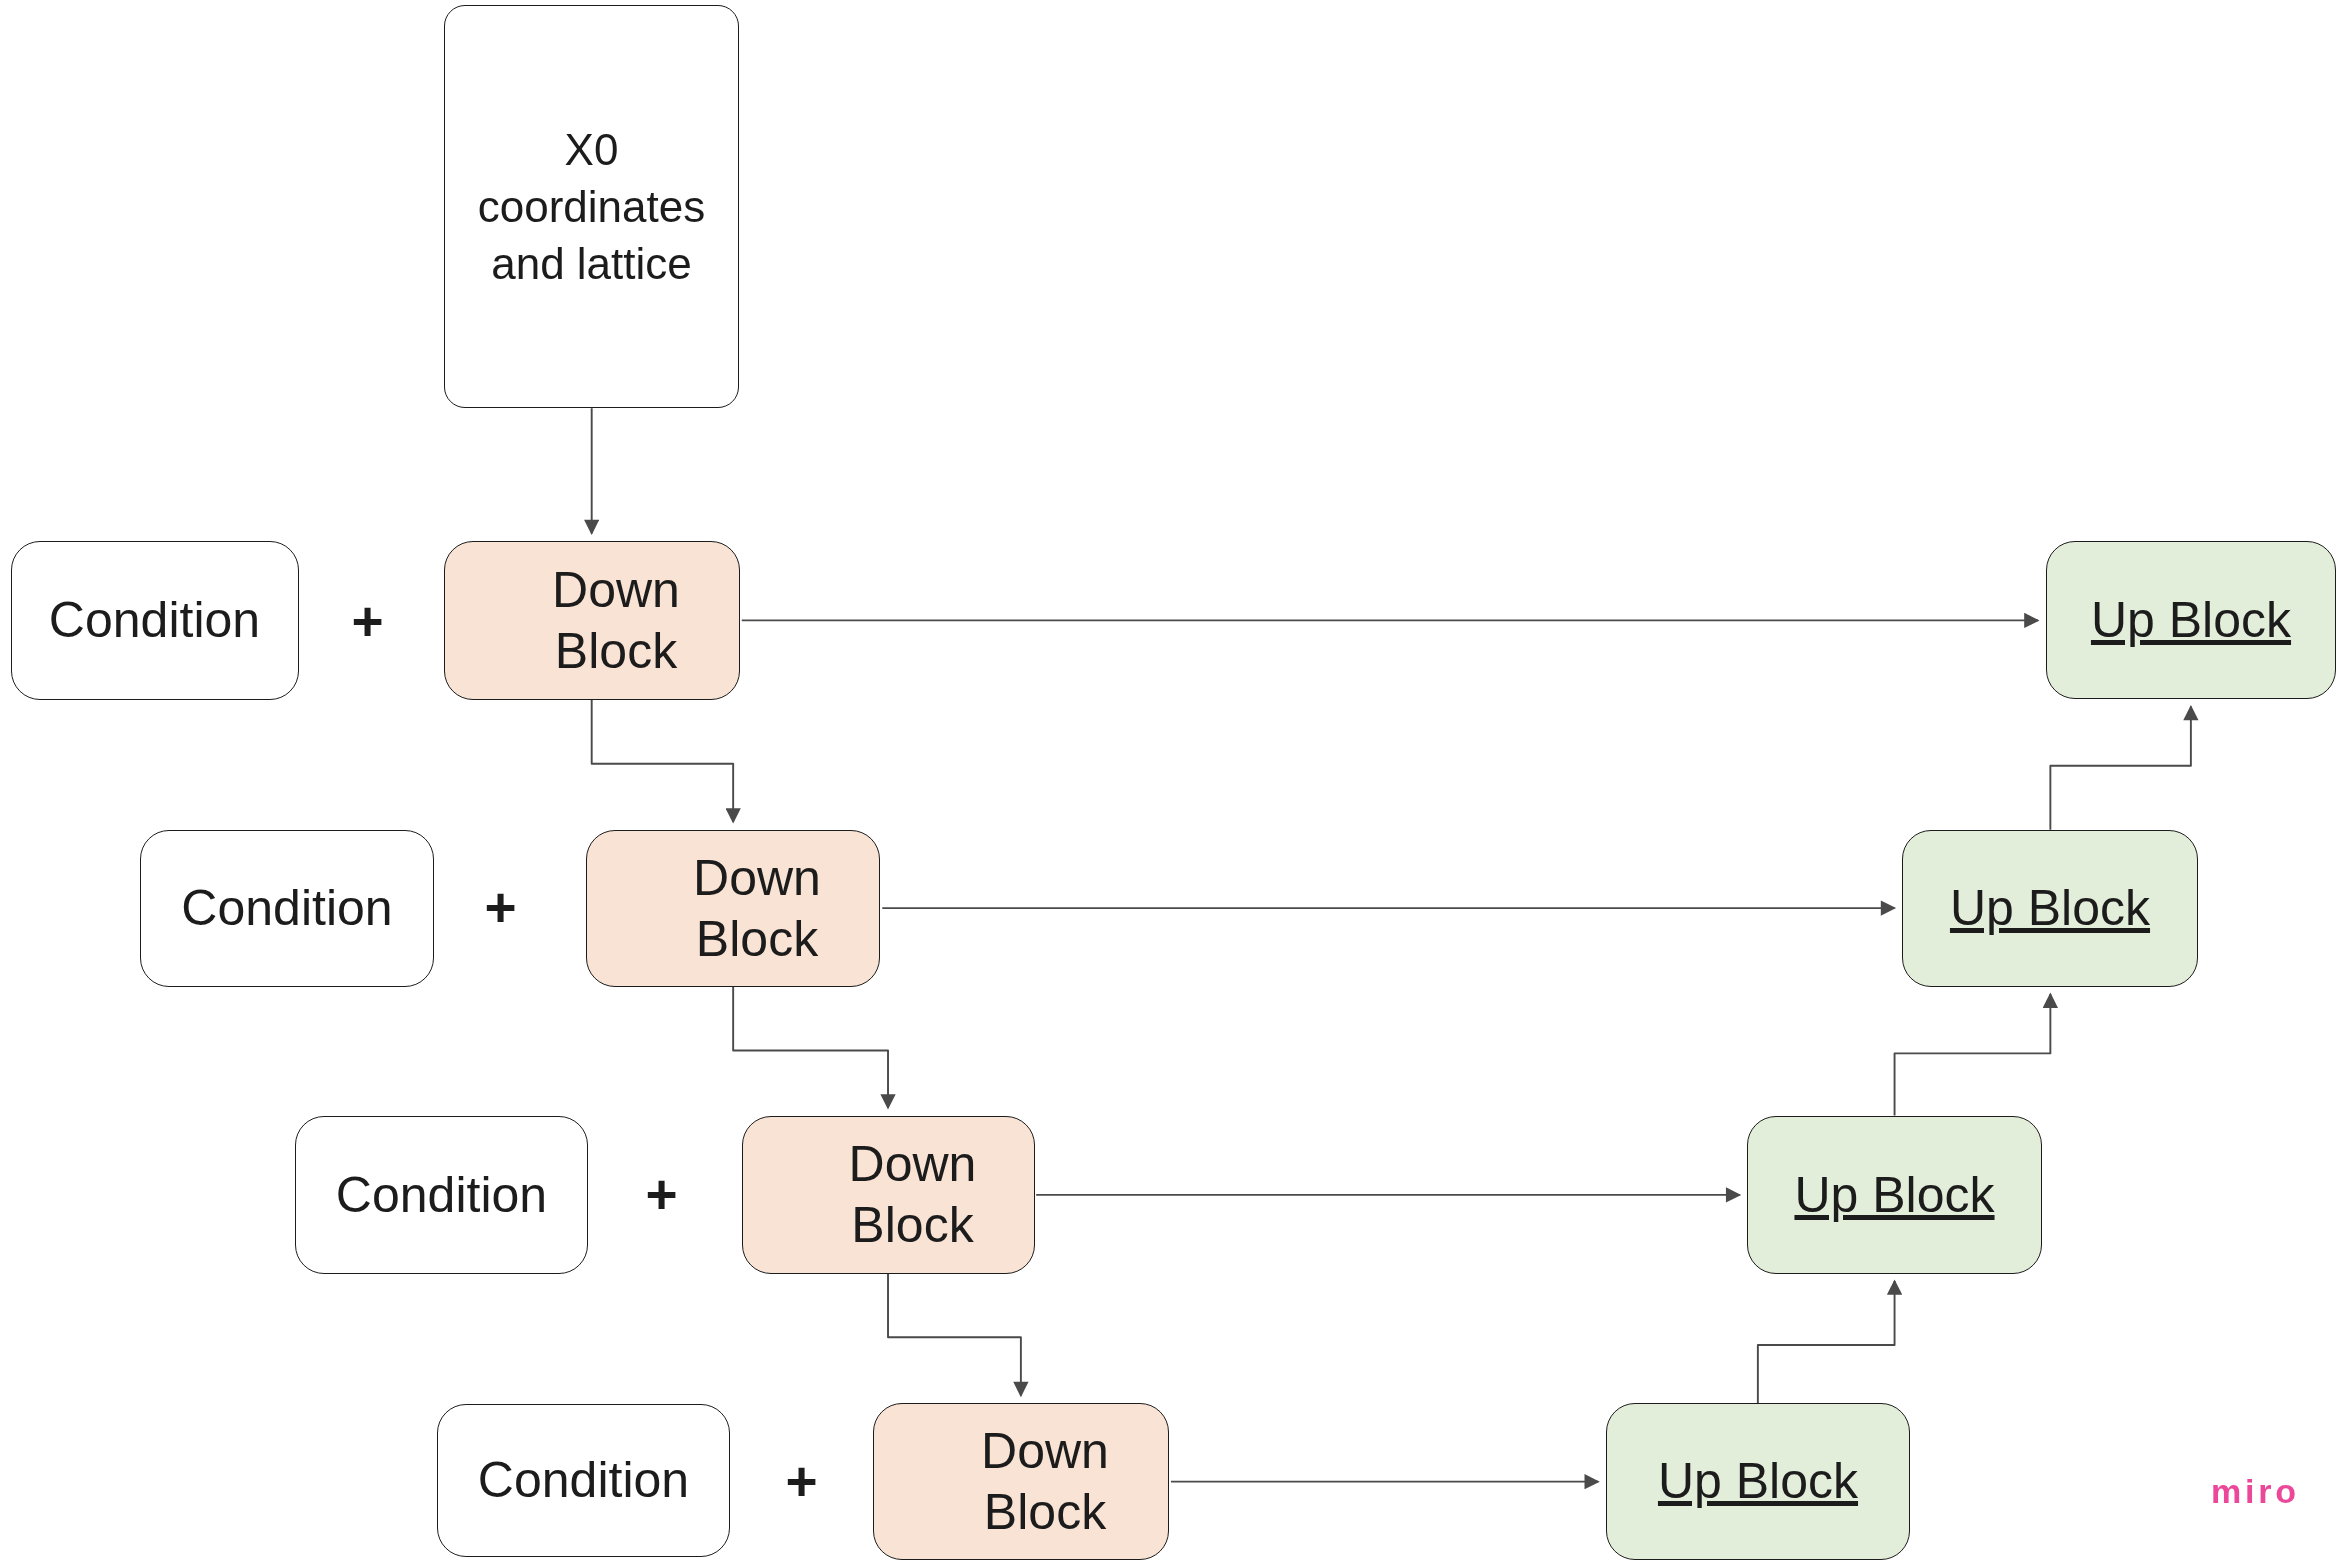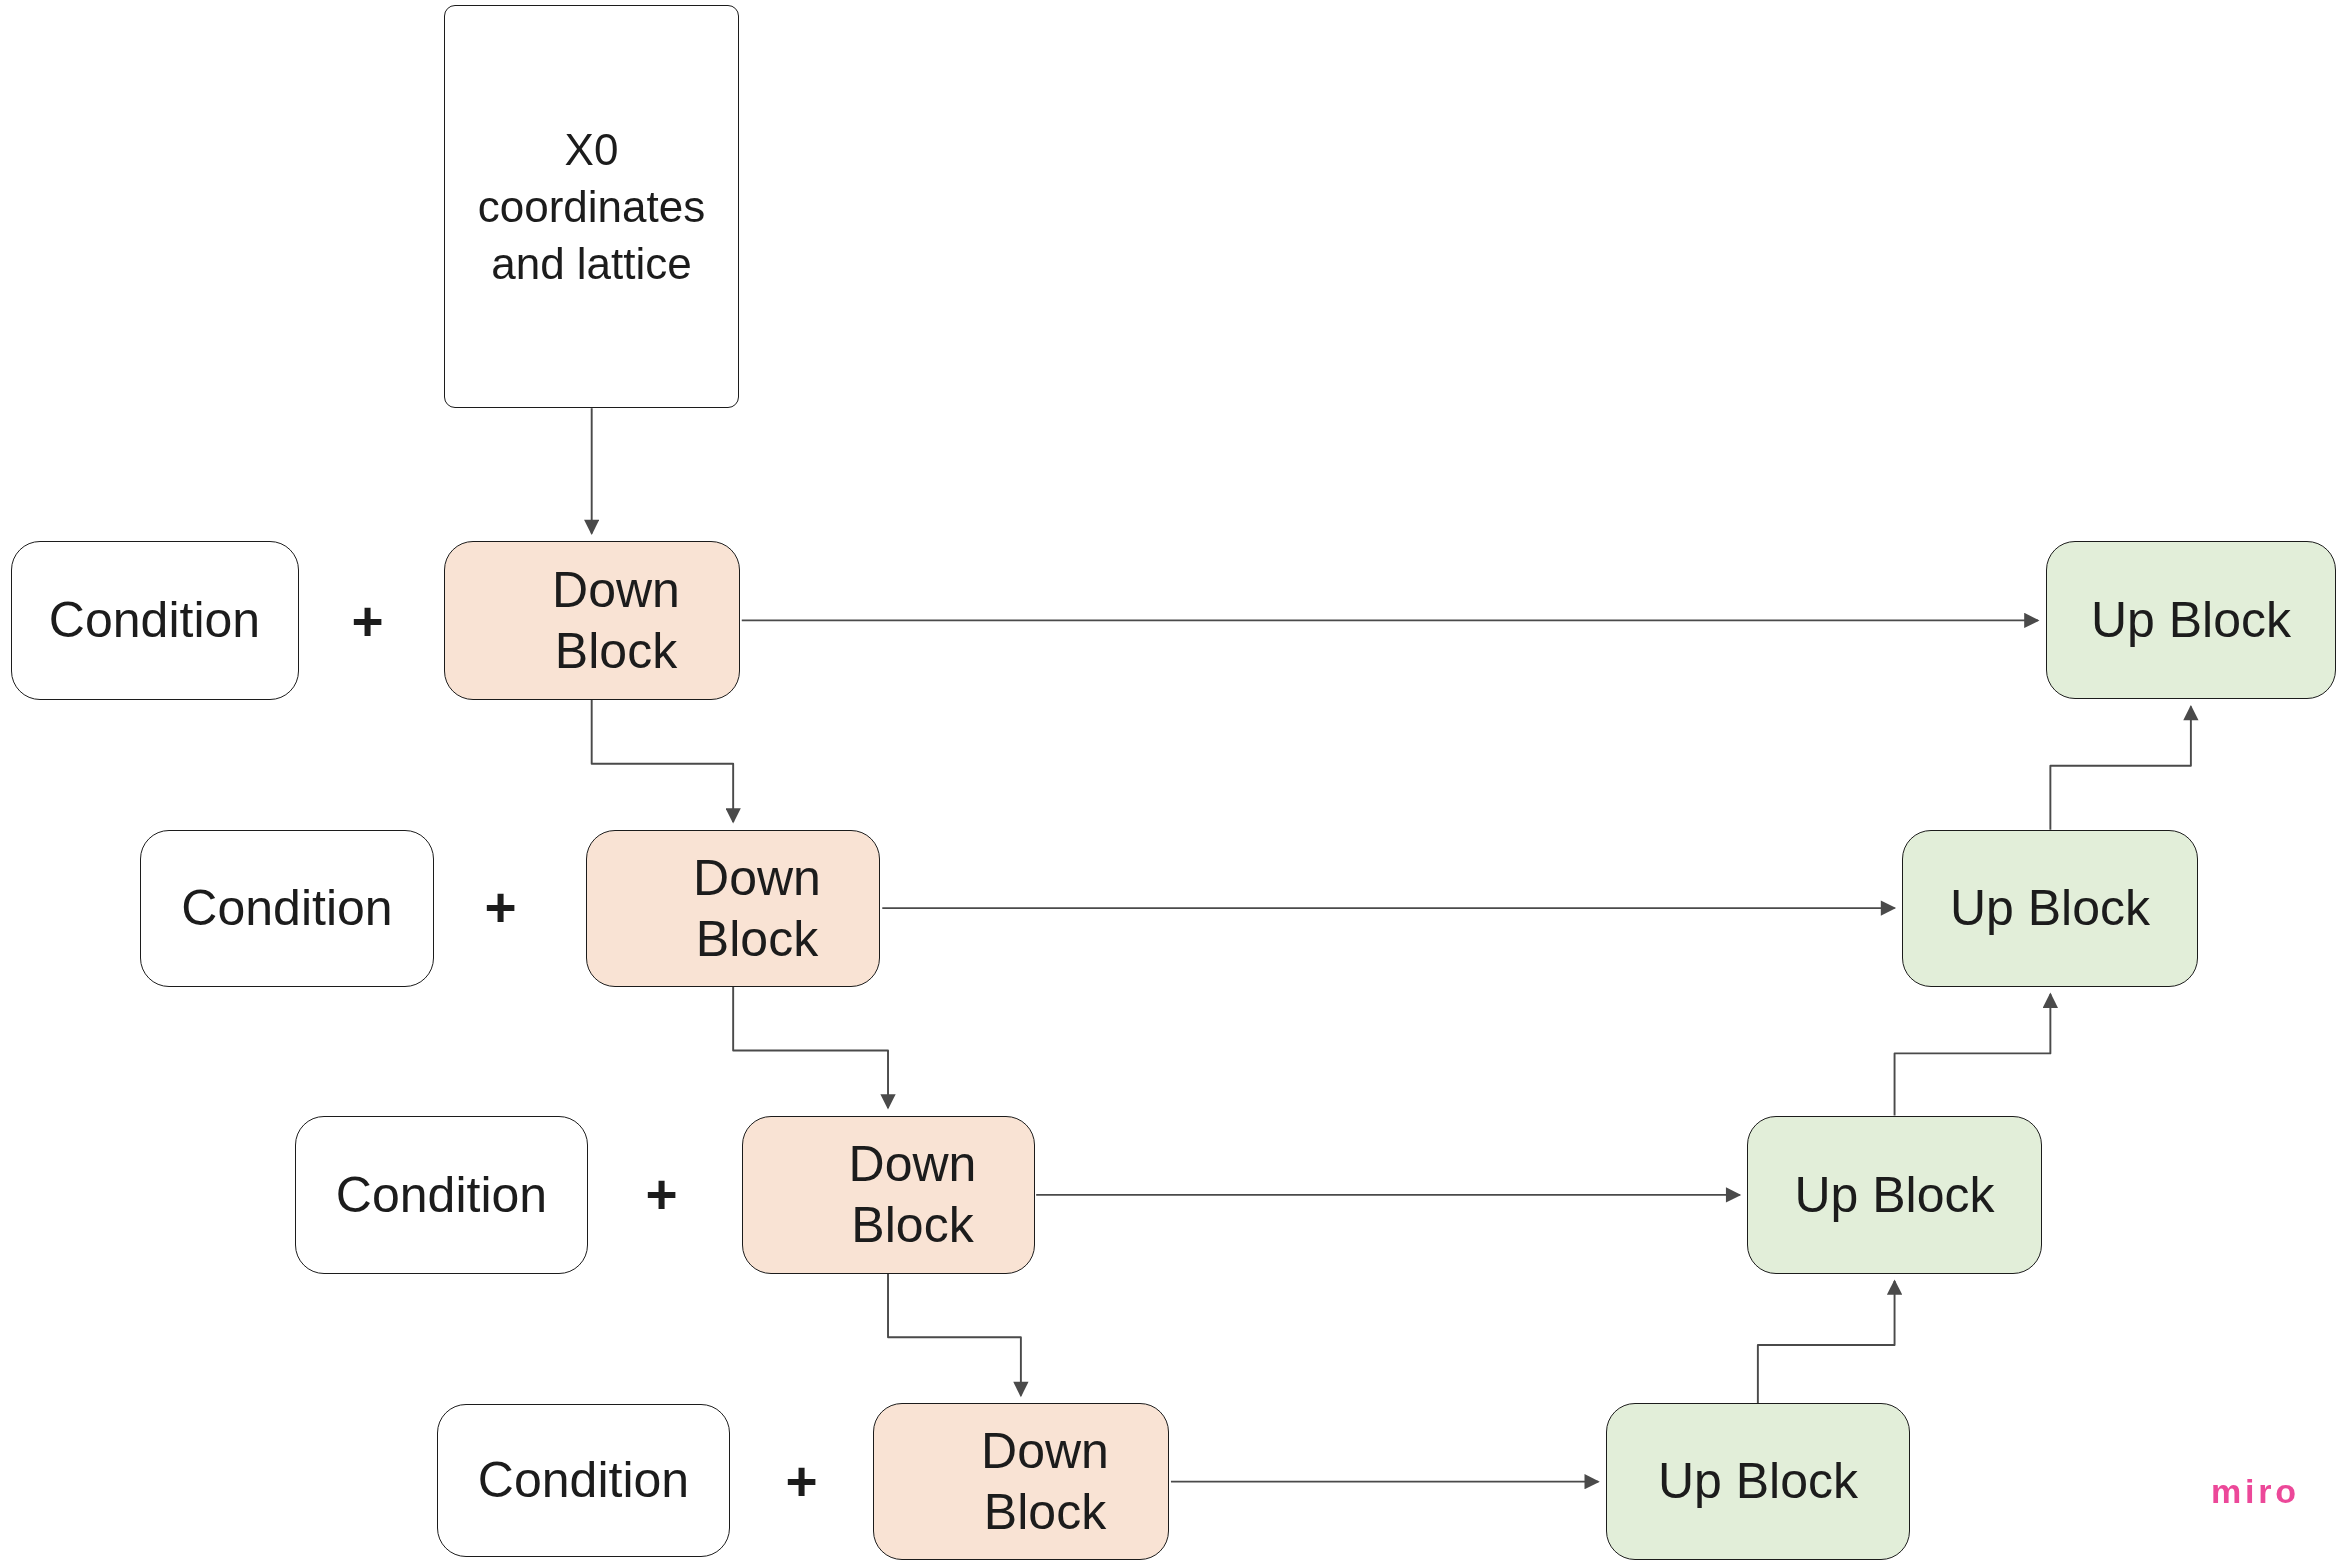--- a/index.html
+++ b/index.html
@@ -26,21 +26,21 @@
     display: flex;
     flex-direction: column;
     align-items: center;
     justify-content: center;
     text-align: center;
     color: #1c1c1c;
   }
   .kind-input .line      { font-size: 44px; line-height: 57px; }
   .kind-condition .line  { font-size: 50px; line-height: 59px; }
   .kind-down .line       { font-size: 50px; line-height: 61px; margin-left: 48px; }
-  .kind-up .line         { font-size: 50px; line-height: 61px; }
+  .kind-up .line         { font-size: 50px; line-height: 61px; text-decoration: underline; }
   .kind-operator .line   { font-size: 55px; line-height: 55px; font-weight: 600; }
   .node .line { display: block; white-space: nowrap; }
   #watermark {
     position: absolute;
     left: 2211px;
     top: 1472px;
     font-size: 34px;
     font-weight: 700;
     letter-spacing: 3.8px;
   }
@@ -60,21 +60,21 @@
       <path d="M767,1032 L767,1099 L929,1099 L929,1159" fill="none" stroke="#4a4a4a" stroke-width="2" stroke-linejoin="round" marker-end="url(#arrowhead)"></path>
       <path d="M929,1332 L929,1399 L1068,1399 L1068,1460" fill="none" stroke="#4a4a4a" stroke-width="2" stroke-linejoin="round" marker-end="url(#arrowhead)"></path>
       <path d="M776,649 L2132,649" fill="none" stroke="#4a4a4a" stroke-width="2" stroke-linejoin="round" marker-end="url(#arrowhead)"></path>
       <path d="M923,950 L1982,950" fill="none" stroke="#4a4a4a" stroke-width="2" stroke-linejoin="round" marker-end="url(#arrowhead)"></path>
       <path d="M1084,1250 L1820,1250" fill="none" stroke="#4a4a4a" stroke-width="2" stroke-linejoin="round" marker-end="url(#arrowhead)"></path>
       <path d="M1225,1550 L1672,1550" fill="none" stroke="#4a4a4a" stroke-width="2" stroke-linejoin="round" marker-end="url(#arrowhead)"></path>
       <path d="M1839,1468 L1839,1407 L1982,1407 L1982,1340" fill="none" stroke="#4a4a4a" stroke-width="2" stroke-linejoin="round" marker-end="url(#arrowhead)"></path>
       <path d="M1982,1167 L1982,1102 L2145,1102 L2145,1040" fill="none" stroke="#4a4a4a" stroke-width="2" stroke-linejoin="round" marker-end="url(#arrowhead)"></path>
       <path d="M2145,868 L2145,801 L2292,801 L2292,739" fill="none" stroke="#4a4a4a" stroke-width="2" stroke-linejoin="round" marker-end="url(#arrowhead)"></path>
     </svg>
-  <div class="node kind-input" style="left: 444px; top: 4.8px; width: 295px; height: 403px; border-radius: 11px; background: rgb(255, 255, 255); color: rgb(28, 28, 28); border: 1.9px solid rgb(28, 28, 28);">
+  <div class="node kind-input" style="left: 444px; top: 4.8px; width: 295px; height: 403px; border-radius: 21px; background: rgb(255, 255, 255); color: rgb(28, 28, 28); border: 1.9px solid rgb(28, 28, 28);">
       <span class="line">X0</span>
       <span class="line">coordinates</span>
       <span class="line">and lattice</span>
     </div>
     <div class="node kind-condition" style="left: 10.5px; top: 541px; width: 288px; height: 159px; border-radius: 29px; background: rgb(255, 255, 255); color: rgb(28, 28, 28); border: 1.9px solid rgb(28, 28, 28);">
       <span class="line">Condition</span>
     </div>
     <div class="node kind-operator" style="left: 339px; top: 593px; width: 57px; height: 57px; border-radius: 0px; background: transparent; color: rgb(28, 28, 28);">
       <span class="line">+</span>
     </div>

